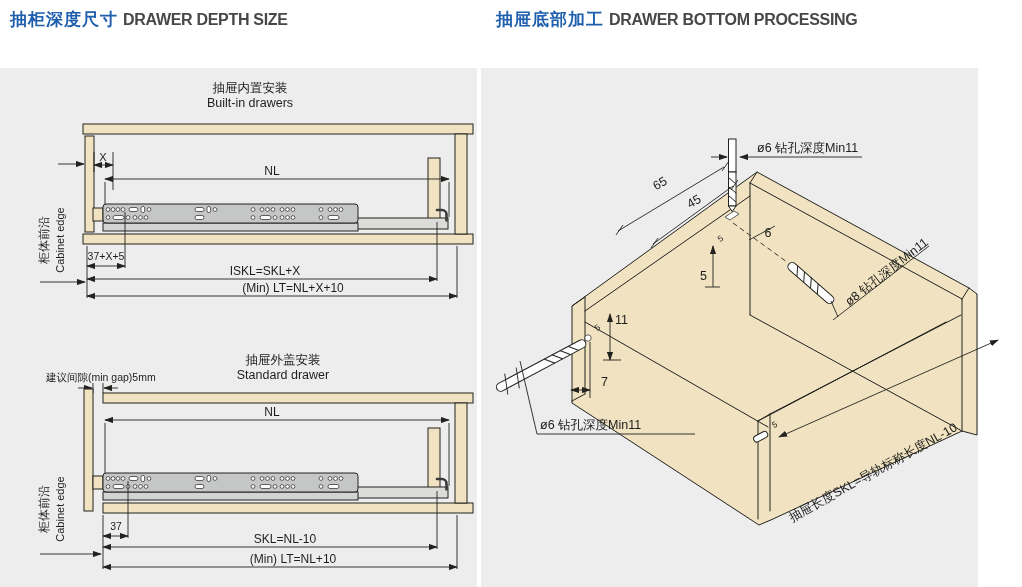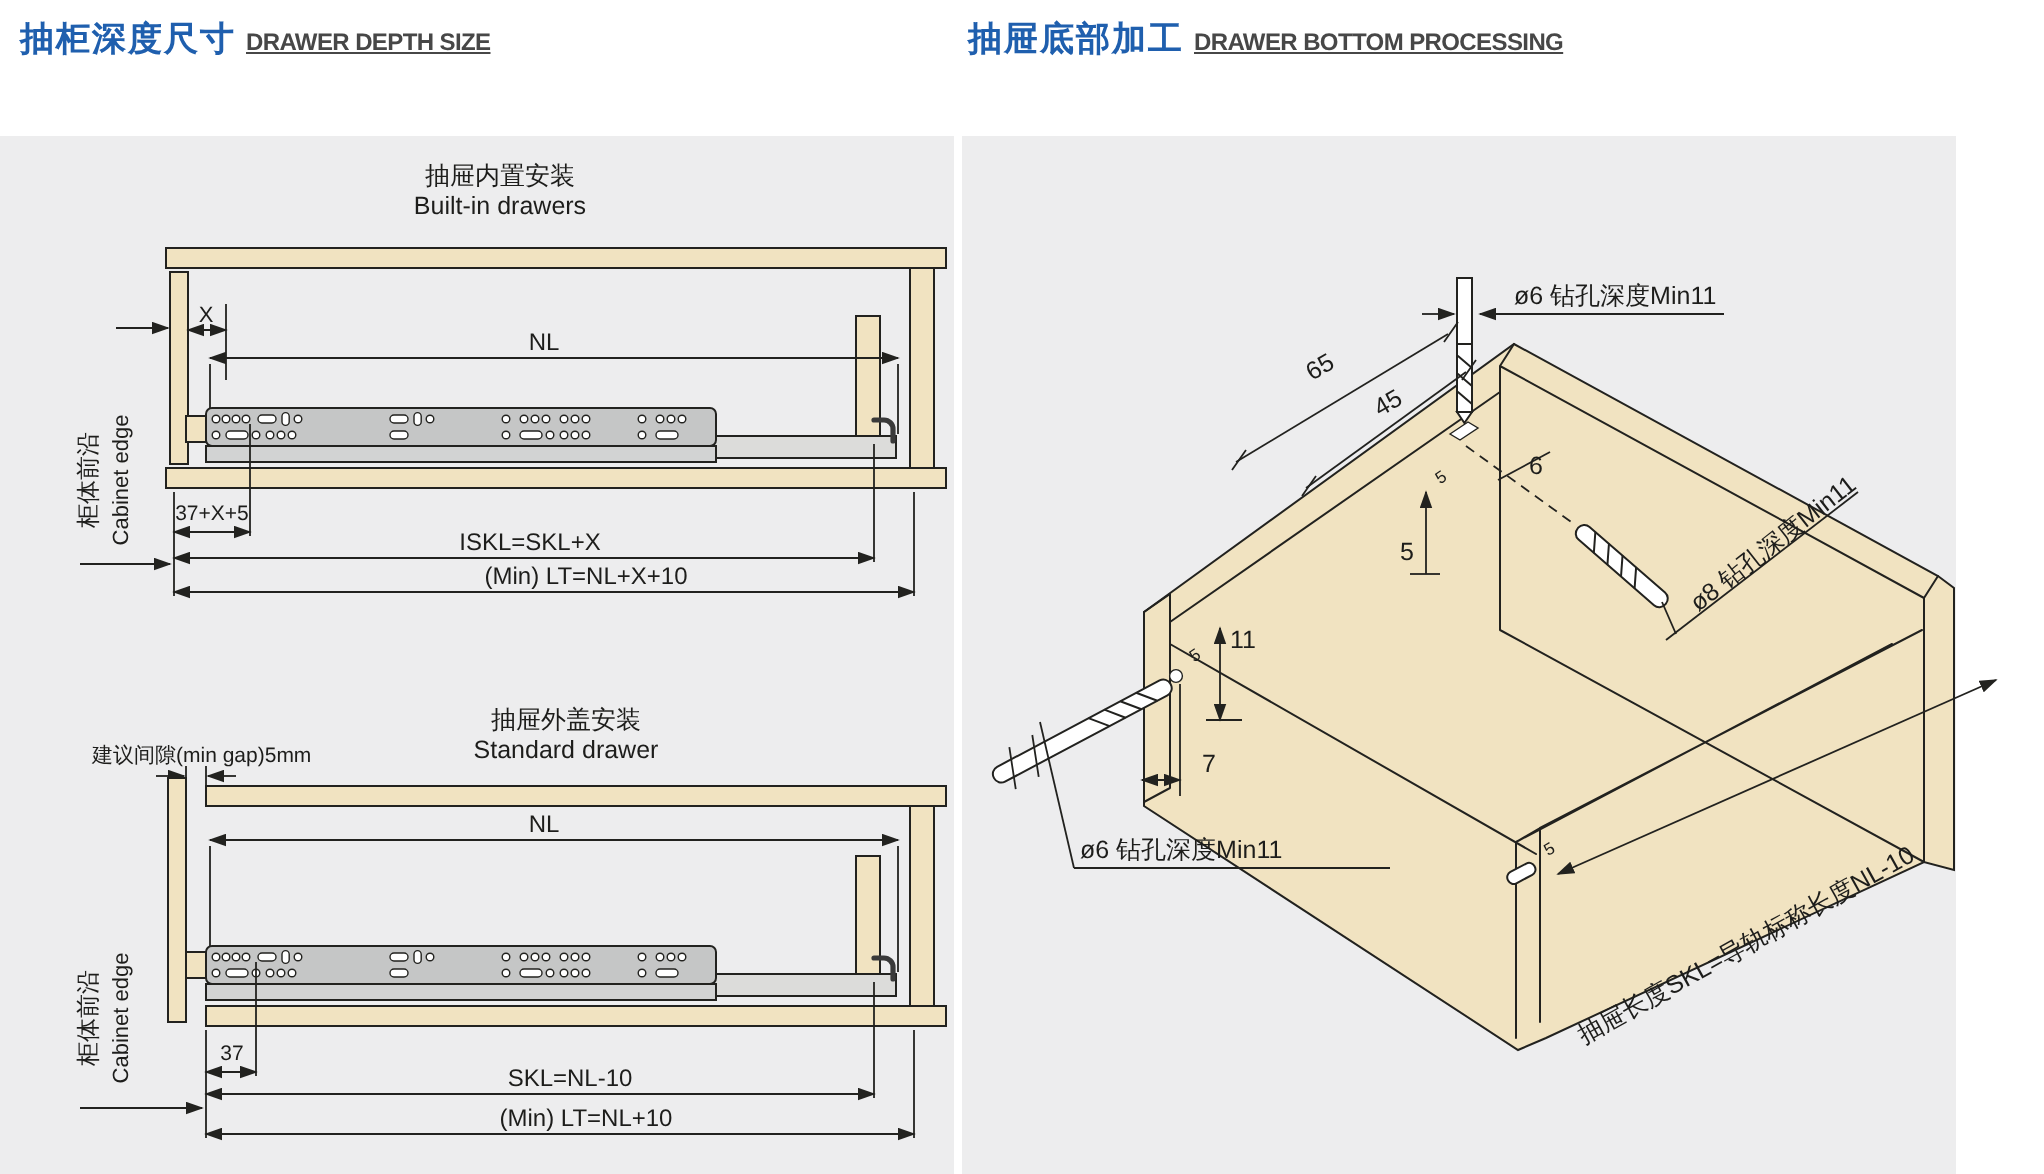--- a/index.html
+++ b/index.html
@@ -1,22 +1,22 @@
 <!DOCTYPE html>
 <html><head>
 <meta charset="utf-8">
 <style>
   html,body{margin:0;padding:0;}
   body{width:1022px;height:587px;background:#fff;position:relative;overflow:hidden;
        font-family:"Liberation Sans",sans-serif;}
   .hdr{position:absolute;top:8px;white-space:nowrap;}
   .hdr .zh{font-size:17px;font-weight:bold;color:#1f5fae;letter-spacing:1px;}
-  .hdr .en{font-size:12px;font-weight:bold;color:#474747;letter-spacing:-0.3px;margin-left:5px;text-decoration:underline;}
+  .hdr .en{font-size:16px;font-weight:bold;color:#474747;letter-spacing:-0.3px;margin-left:5px;}
   #hdr-left{left:10px;}
-  #hdr-right{left:484px;}
+  #hdr-right{left:496px;}
   .panel{position:absolute;top:68px;height:530px;background:#ededee;}
   #panel-left{left:0;width:477px;}
   #panel-right{left:481px;width:497px;}
   svg{display:block;}
   .wood{fill:#f1e3c1;stroke:#22221f;stroke-width:1;}
   .ln{stroke:#22221f;stroke-width:1;fill:none;stroke-linejoin:round;stroke-linecap:round;}
   .dim{stroke:#22221f;stroke-width:0.9;fill:none;}
   .dash{stroke:#22221f;stroke-width:0.9;fill:none;stroke-dasharray:5 3.5;}
   .railA{fill:#c5c6c6;stroke:#22221f;stroke-width:1;}
   .railB{fill:#d2d3d3;stroke:#22221f;stroke-width:1;}

